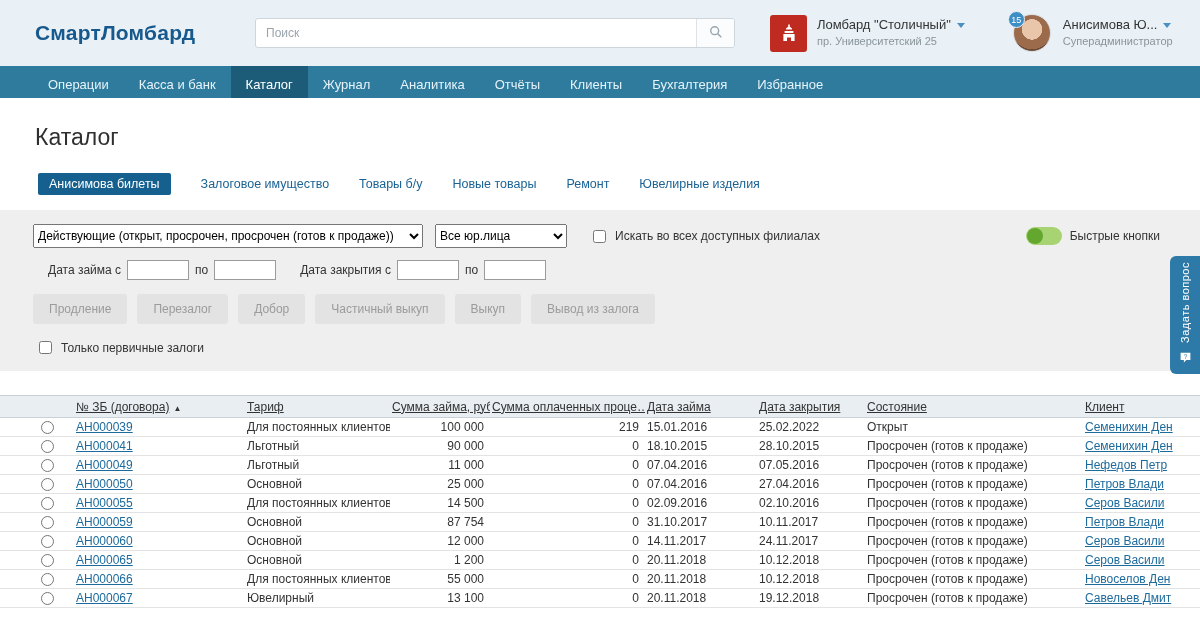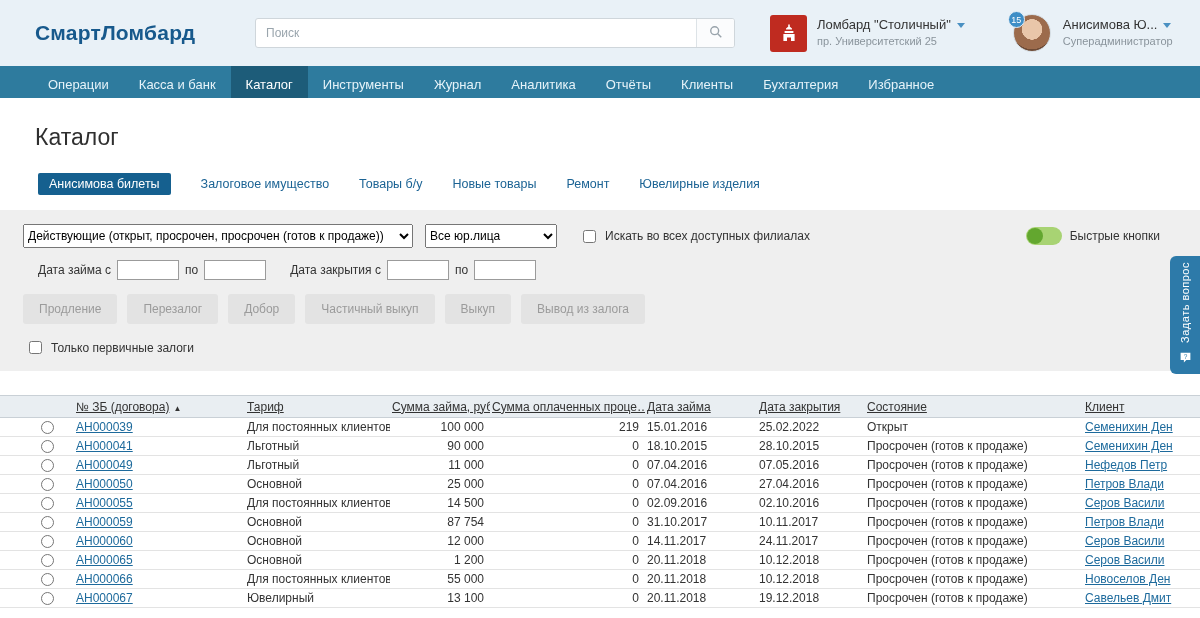--- a/index.html
+++ b/index.html
@@ -47,21 +47,21 @@
   .nav-item { color:#e6f3f9; font-size:13px; line-height:38px; padding:0 15px; cursor:pointer; white-space:nowrap; }
   .nav-item.active { background:#1d5c79; color:#fff; }
 
   
   .page-title { margin:25px 0 0 35px; font-size:23px; font-weight:400; color:#2f2f2f; line-height:28px; }
   .tabs { margin:21px 0 0 38px; display:flex; align-items:center; gap:30px; height:23px; }
   .tab { font-size:12.5px; color:#1b6394; cursor:pointer; white-space:nowrap; padding:4px 0; }
   .tab.active { background:#15608f; color:#fff; padding:4px 11px; border-radius:2px; }
 
   
-  .filters { margin-top:15px; background:#efefef; padding:14px 0 14px 23px; position:relative; }
+  .filters { margin-top:15px; background:#efefef; padding:14px 0 14px 33px; position:relative; }
   .f-row { display:flex; align-items:center; }
   .status-select { width:390px; height:24px; font-size:12px; font-family:"Liberation Sans",sans-serif; }
   .entity-select { width:132px; height:24px; margin-left:12px; font-size:12px; font-family:"Liberation Sans",sans-serif; }
   .chk-label { display:flex; align-items:center; gap:6px; font-size:12px; color:#333; margin-left:22px; cursor:pointer; }
   .quick-toggle-wrap { position:absolute; right:40px; top:17px; display:flex; align-items:center; gap:8px;
     font-size:12px; color:#333; cursor:pointer; }
   .toggle { width:36px; height:18px; border-radius:9px; background:#a8d373; position:relative; display:inline-block; }
   .toggle .knob { position:absolute; left:1px; top:1px; width:16px; height:16px; border-radius:50%; background:#63a72f; }
   .f-dates { margin-top:12px; font-size:12px; color:#333;margin-left:15px; }
   .f-dates .date-input { width:62px; height:20px; border:1px solid #9b9b9b; background:#fff; margin:0 6px;
@@ -142,21 +142,20 @@
 </header>
 
 <nav class="main-nav">
 
     <div class="nav-item">Операции</div>
 
     <div class="nav-item">Касса и банк</div>
 
     <div class="nav-item active">Каталог</div>
 
-    <div class="nav-item">Инструменты</div>
 
     <div class="nav-item">Журнал</div>
 
     <div class="nav-item">Аналитика</div>
 
     <div class="nav-item">Отчёты</div>
 
     <div class="nav-item">Клиенты</div>
 
     <div class="nav-item">Бухгалтерия</div>

